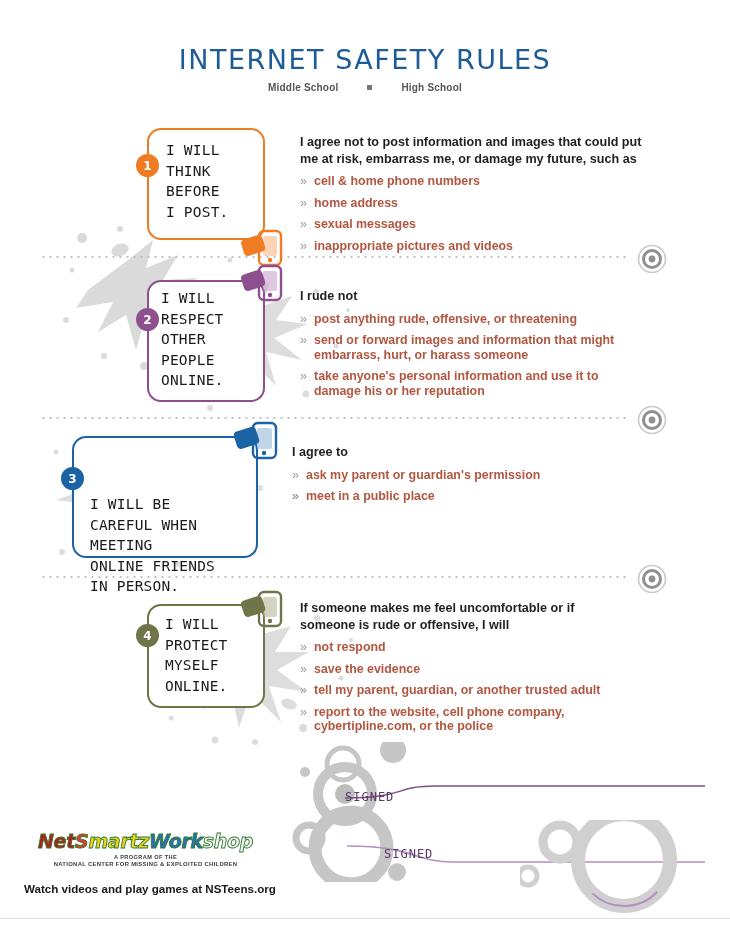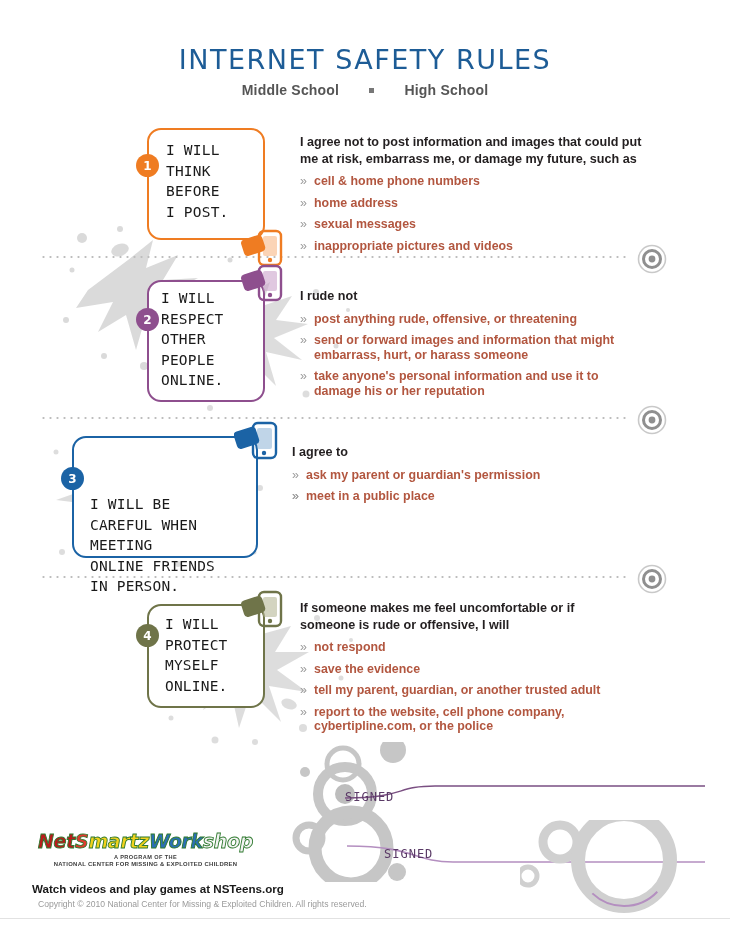--- a/index.html
+++ b/index.html
@@ -19,21 +19,21 @@
     font-family:"DejaVu Sans", sans-serif;
     font-size:27px;
     letter-spacing:1.5px;
     color:#1d5c96;
     font-weight:normal;
     font-variant:small-caps;
     text-transform:uppercase;
   }
   .subtitle{
     margin-top:7px;
-    font-size:14px;
+    font-size:10px;
     font-weight:bold;
     color:#555;
     letter-spacing:.2px;
   }
   .subtitle .sep{
     display:inline-block;
     width:5px;height:5px;background:#777;
     margin:0 26px 2px 26px;
     vertical-align:middle;
   }
@@ -131,21 +131,21 @@
   .logo-main .l-shop{color:#f3f3f3;text-align:right;-webkit-text-stroke:.9px #2f7a2f;}
   .logo-tag1{
     font-size:5.6px;font-weight:bold;color:#3b3b3b;
     letter-spacing:.4px;text-align:center;margin-top:2px;
   }
   .logo-tag2{
     font-size:5.9px;font-weight:bold;color:#3b3b3b;
     letter-spacing:.3px;text-align:center;margin-top:1px;
   }
   .watch{
-    position:absolute;left:32px;top:56px;
+    position:absolute;left:24px;top:56px;
     font-size:11.6px;font-weight:bold;color:#1a1a1a;
   }
   .copyright{
     position:absolute;left:38px;top:73px;
     font-size:8.6px;color:#9a9a9a;
   }
   .footline{
     position:absolute;left:0;top:92px;width:730px;height:1px;background:#e2e2e2;
   }
 </style>
@@ -389,17 +389,16 @@
       </g>
     </svg>
 
     <div class="logo">
       <div class="logo-main"><span class="l-net">Net</span><span class="l-s">S</span><span class="l-martz">martz</span><span class="l-work">Work</span><span class="l-shop">shop</span></div>
       <div class="logo-tag1">A PROGRAM OF THE</div>
       <div class="logo-tag2">NATIONAL CENTER FOR MISSING &amp; EXPLOITED CHILDREN</div>
     </div>
 
     <div class="watch">Watch videos and play games at NSTeens.org</div>
-    <div class="copyright">Copyright © 2010 National Center for Missing &amp; Exploited Children. All rights reserved.</div>
     <div class="footline"></div>
   </div>
 
 </div>
 
 </body></html>

